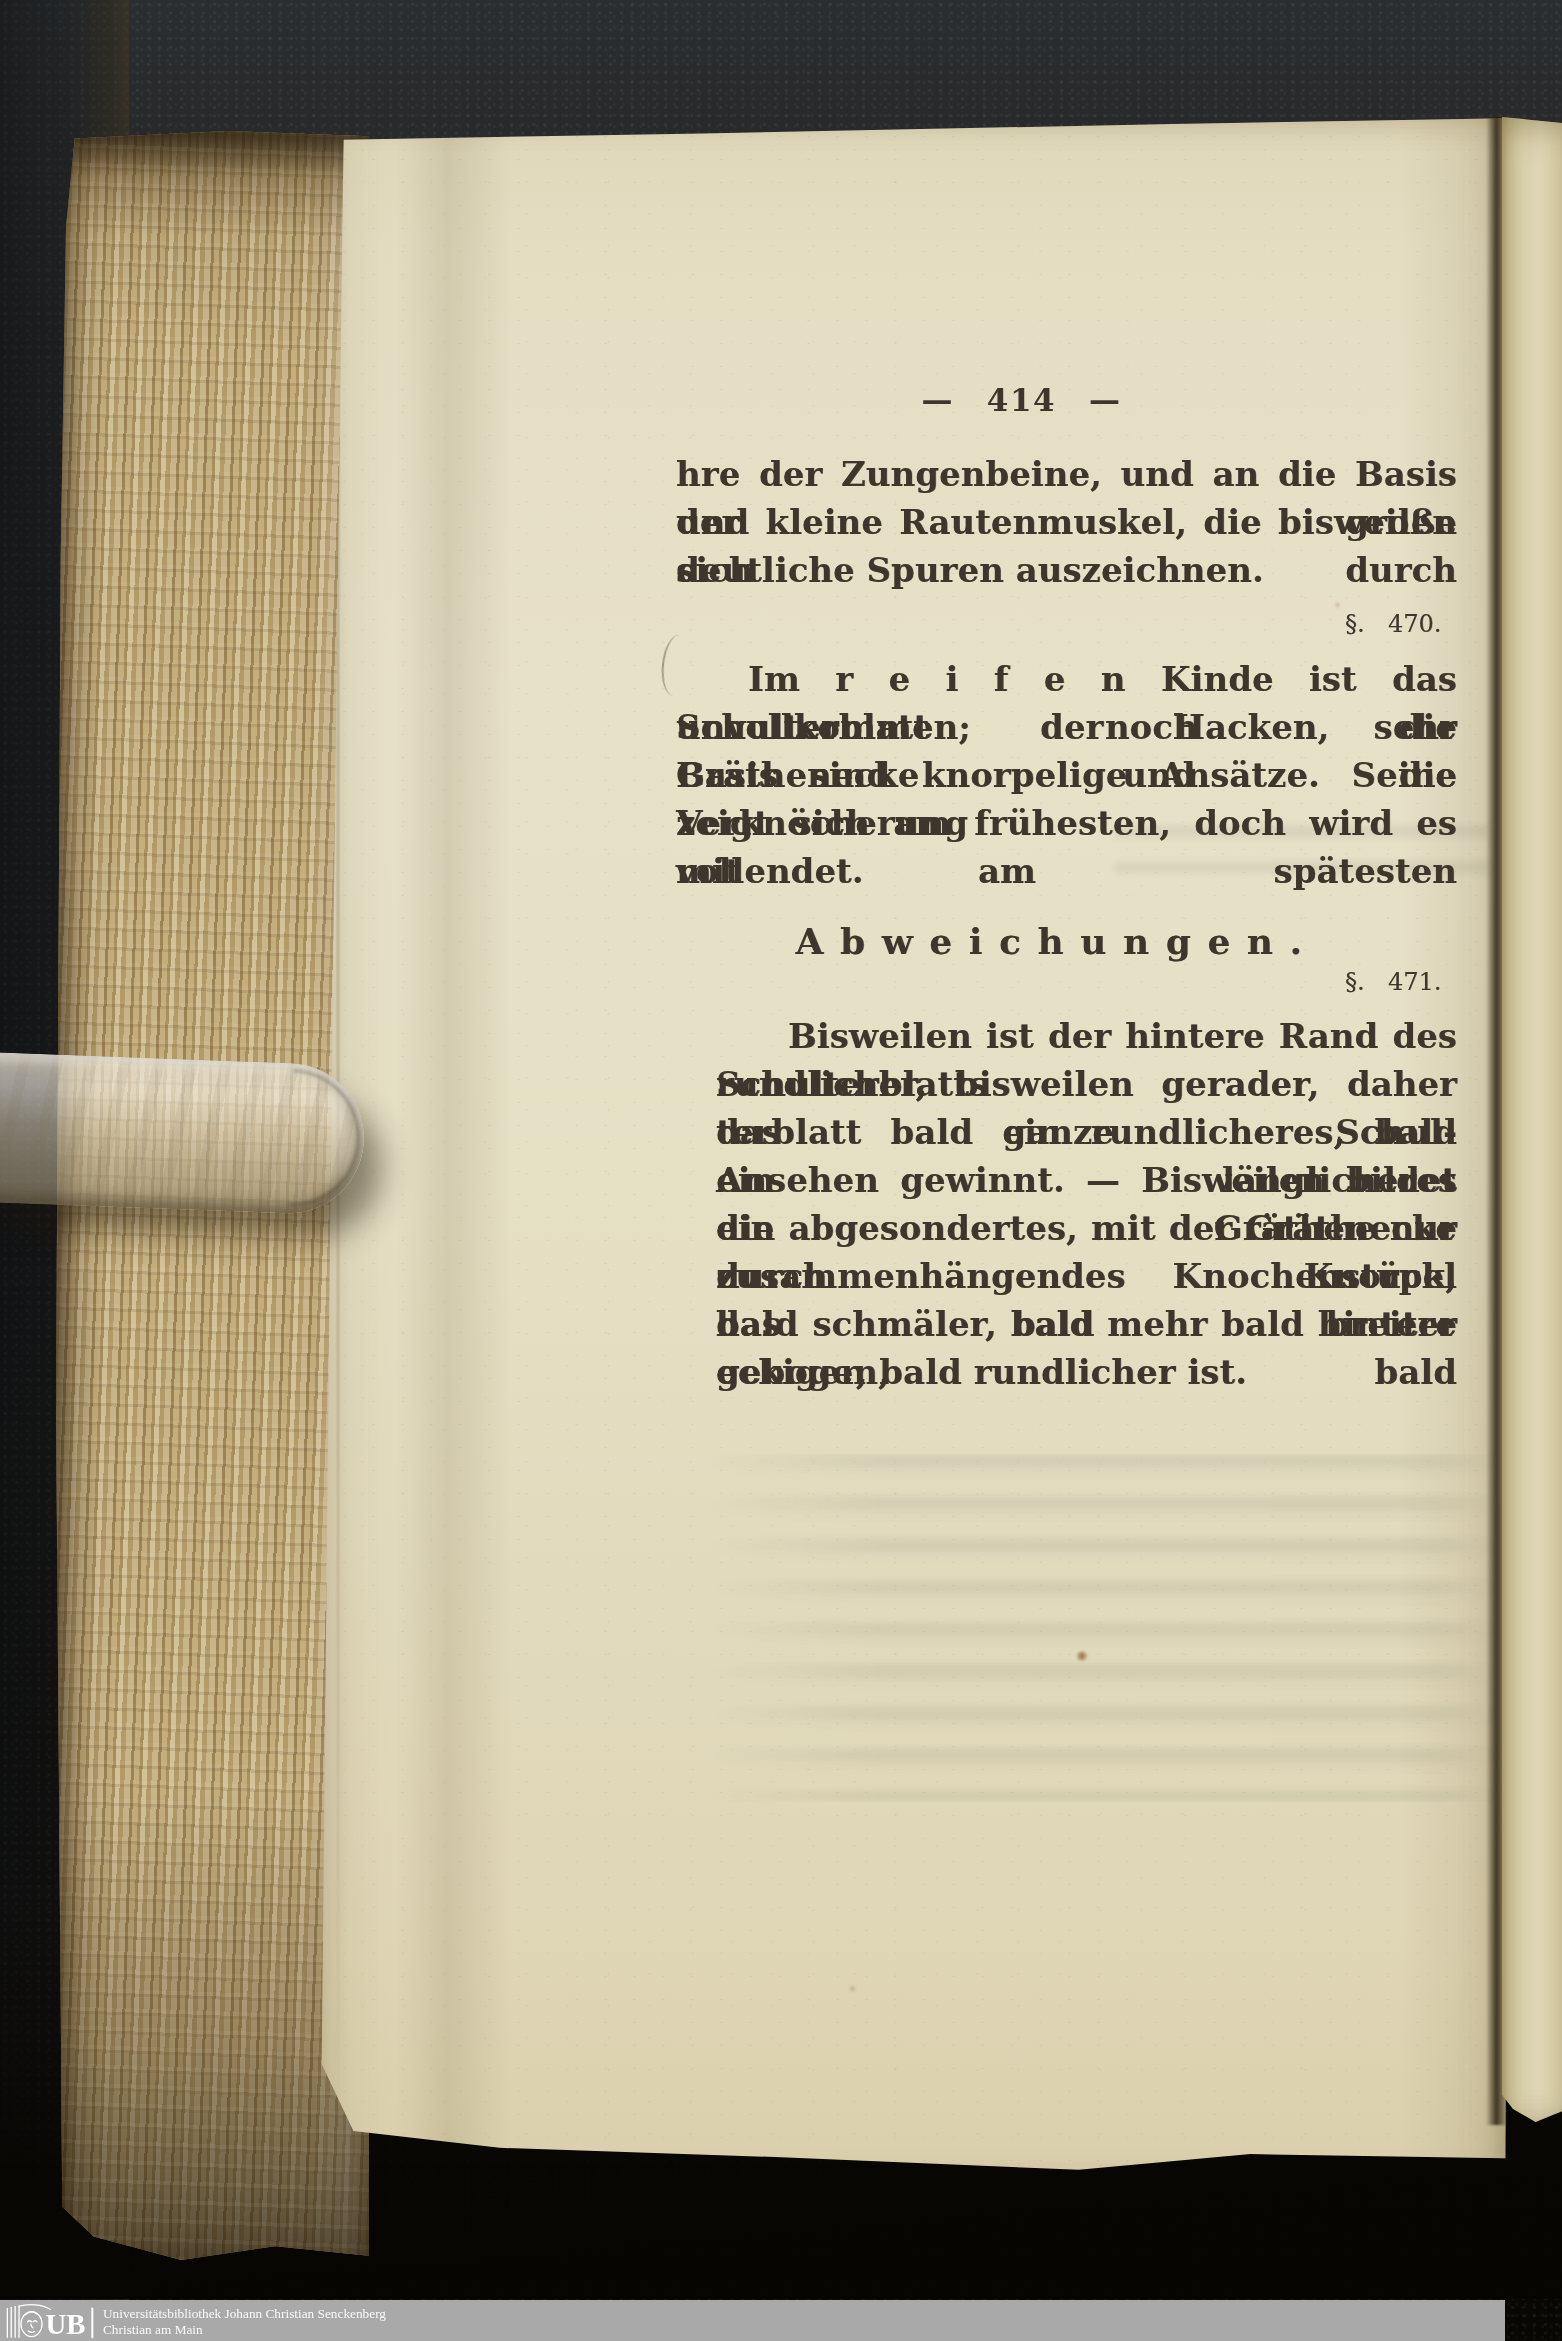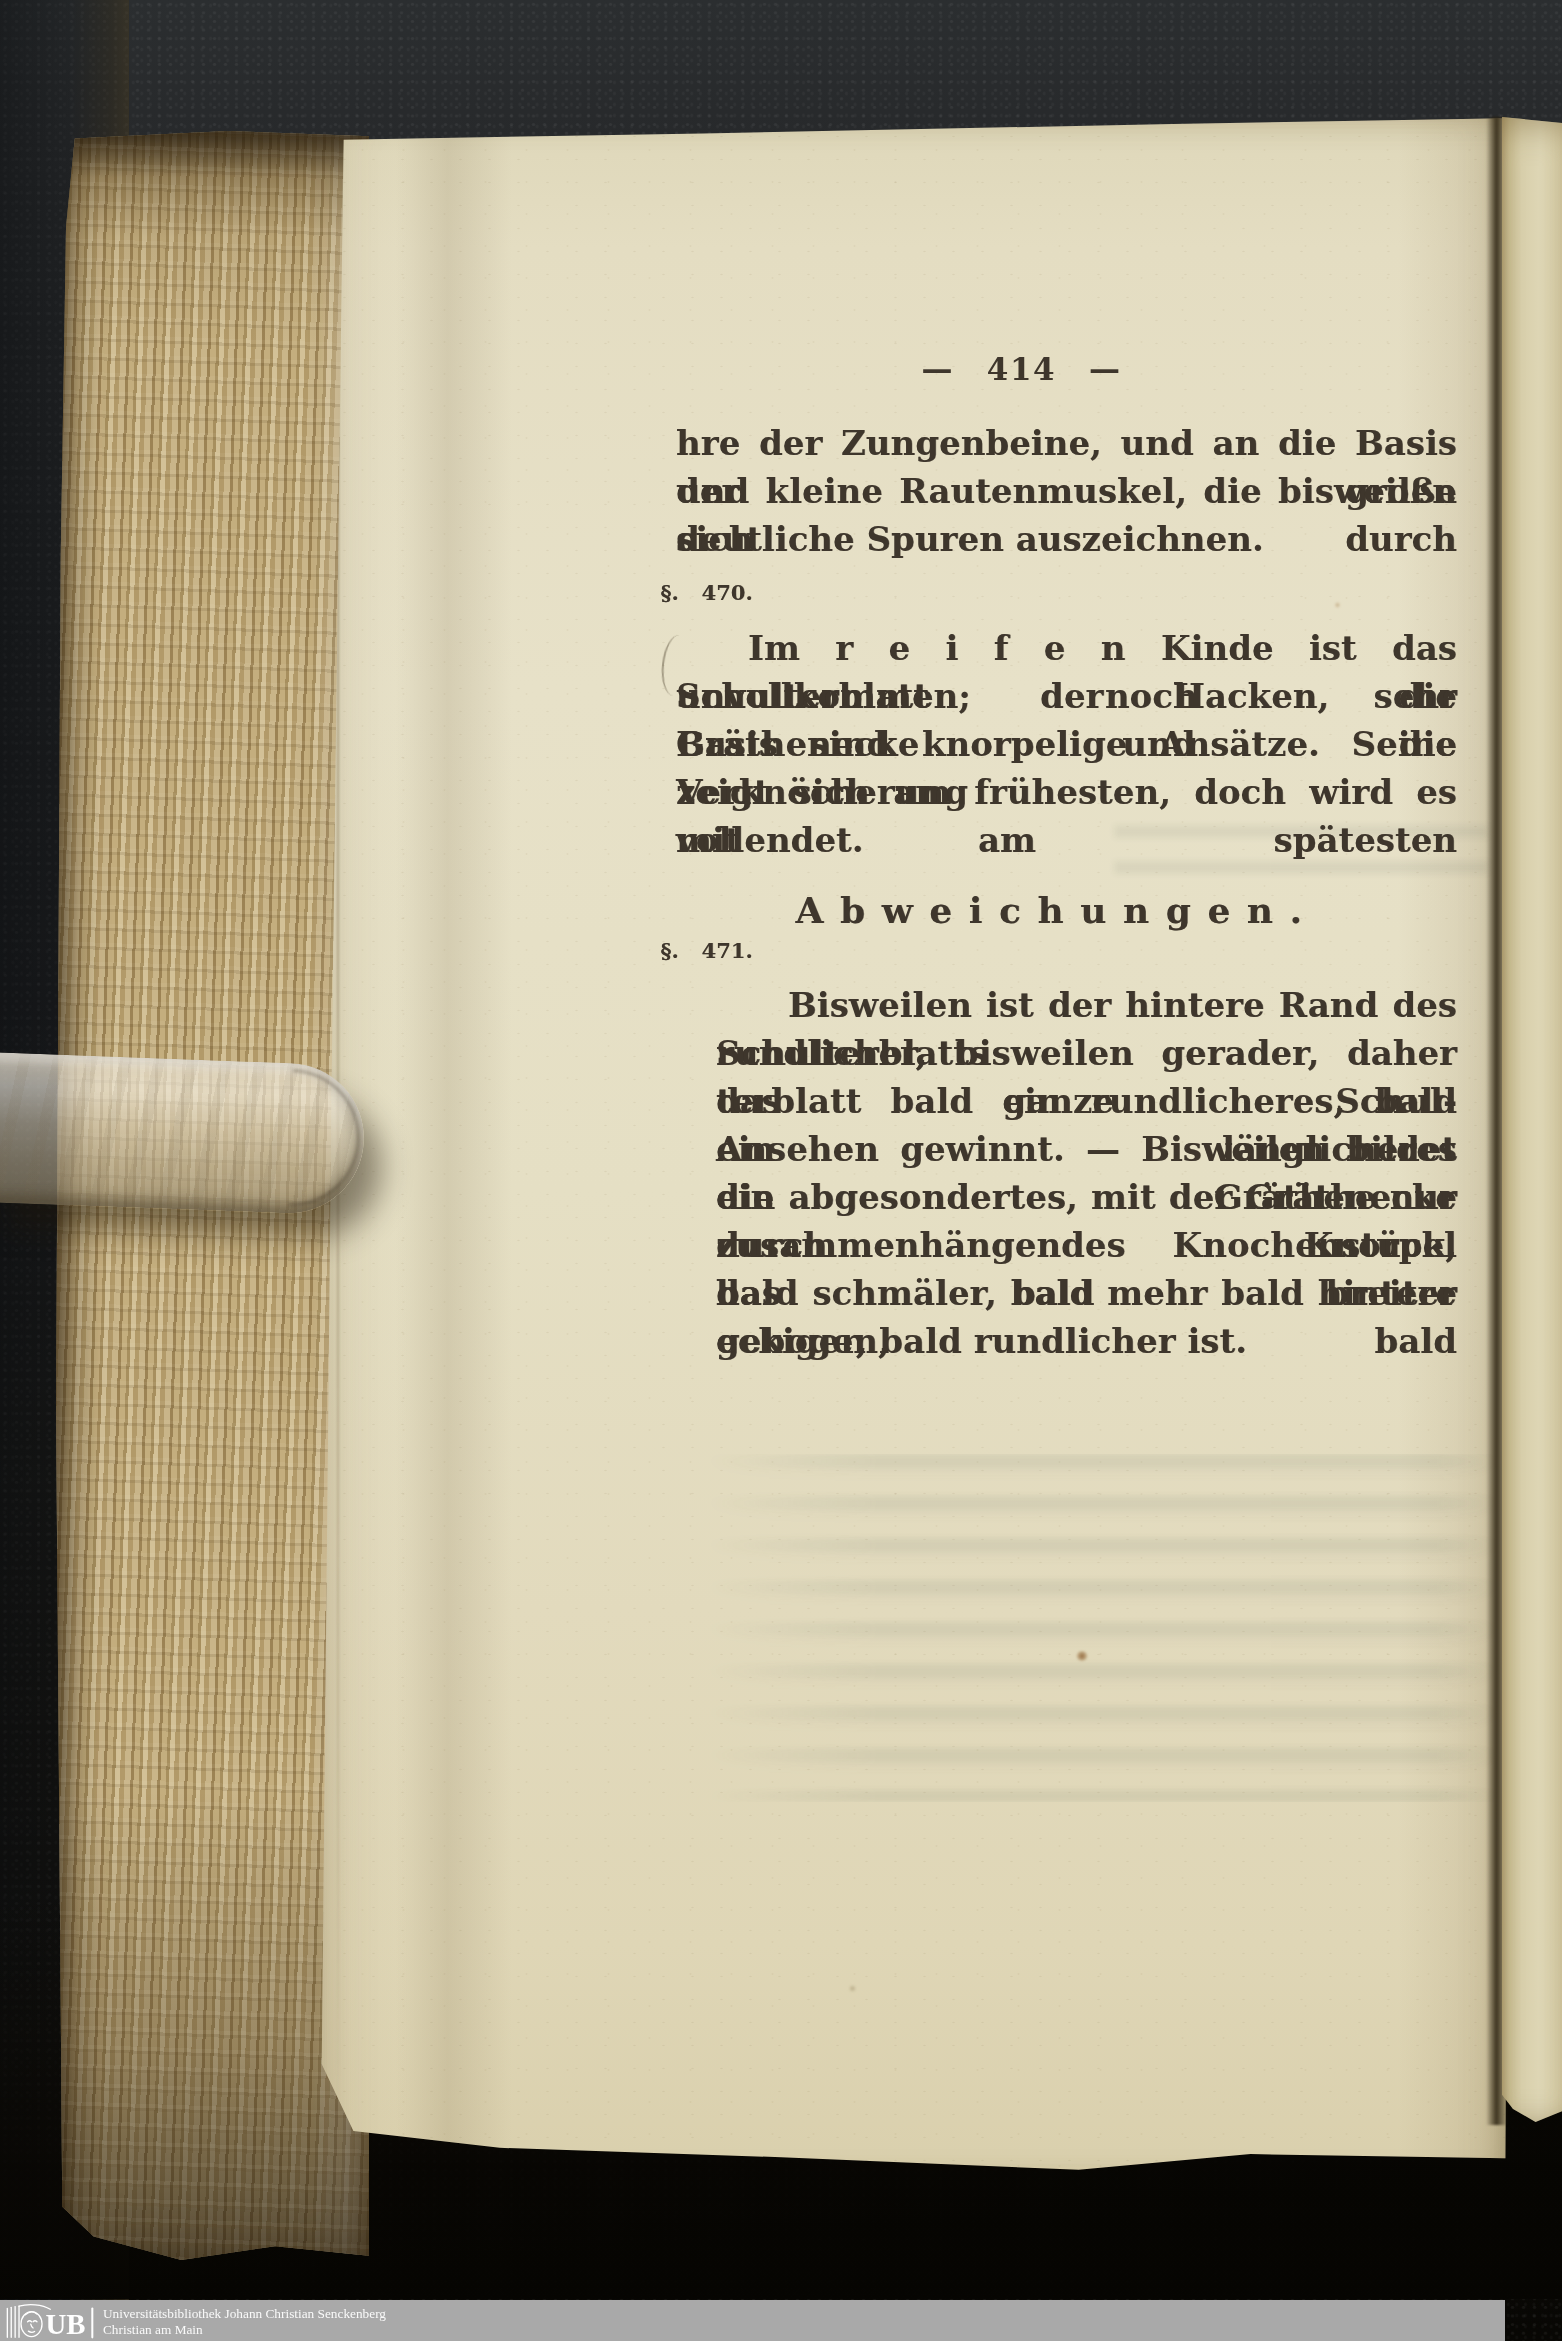--- a/index.html
+++ b/index.html
@@ -57,31 +57,31 @@
     background:repeating-linear-gradient(180deg, rgba(100,110,98,0.12) 0 12.5px, transparent 12.5px 36px);
     filter:blur(3.1px);opacity:.8;}
   .fox-spot{border-radius:50%;filter:blur(0.8px);}
   .spot1{left:775px;top:1549px;width:11.7px;height:10.2px;background:radial-gradient(circle,rgba(126,74,26,0.65) 15%,rgba(140,92,40,0.35) 55%,transparent 75%);}
   .spot2{left:1033px;top:500px;width:7px;height:6.3px;background:radial-gradient(circle,rgba(150,100,45,0.4),transparent 70%);}
   .spot3{left:547px;top:1883px;width:8.6px;height:7px;background:radial-gradient(circle,rgba(120,100,60,0.35),transparent 70%);}
   
   .pencil-mark{left:361px;top:533px;width:26.6px;height:61px;border-left:2.3px solid rgba(95,85,64,0.5);
     border-radius:50% / 50%;transform:rotate(6deg);filter:blur(0.5px);}
   
-  .textblock{left:375px;top:238px;width:781px;color:#3e362c;}
+  .textblock{left:375px;top:269px;width:781px;color:#3e362c;}
   .pagenum{font-size:31px;line-height:34px;margin-top:11.7px;text-align:center;transform:translateX(-45px);
     font-weight:700;letter-spacing:1.6px;word-spacing:20.3px;}
   .para{margin:0;}
   .p1{margin-top:33px;} .p2{margin-top:12.5px;} .p3{margin-top:11.7px;margin-left:40px;}
   .line{font-size:34px;line-height:48px;height:48px;font-weight:700;
     text-align:justify;text-align-last:justify;white-space:nowrap0;
     text-shadow:0.4px 0.4px 0.5px rgba(62,54,44,0.45);}
   .line.last{text-align-last:left;}
   .line.indent{text-indent:72px;}
-  .sec-head{font-size:21px;line-height:38px;font-weight:700;text-align:left;transform:translateX(-15.6px);
+  .sec-head{font-size:24px;line-height:38px;font-weight:400;text-align:right;transform:translateX(-15.6px);
     word-spacing:15.6px;text-shadow:0.4px 0.4px 0.5px rgba(62,54,44,0.45);}
   .h470{margin-top:11px;} .h471{}
   .abw-head{margin-top:23.4px;font-size:36px;line-height:44px;font-weight:700;text-align:center;
     letter-spacing:0.46em;transform:translateX(-9.4px);text-shadow:0.4px 0.4px 0.5px rgba(62,54,44,0.45);}
   
   .crease{left:1486px;top:117px;width:22px;height:2008px;
     background:linear-gradient(90deg,rgba(44,35,17,0) 0%,rgba(40,31,14,0.85) 48%,rgba(44,35,17,0) 100%);
     filter:blur(0.8px);}
   .sliver{left:1502px;top:117px;width:61px;height:2010px;
     background:linear-gradient(90deg,#b4a376 0%,#cabe93 12%,#d8cfab 32%,#ded6b5 62%,#d7cda6 100%);

